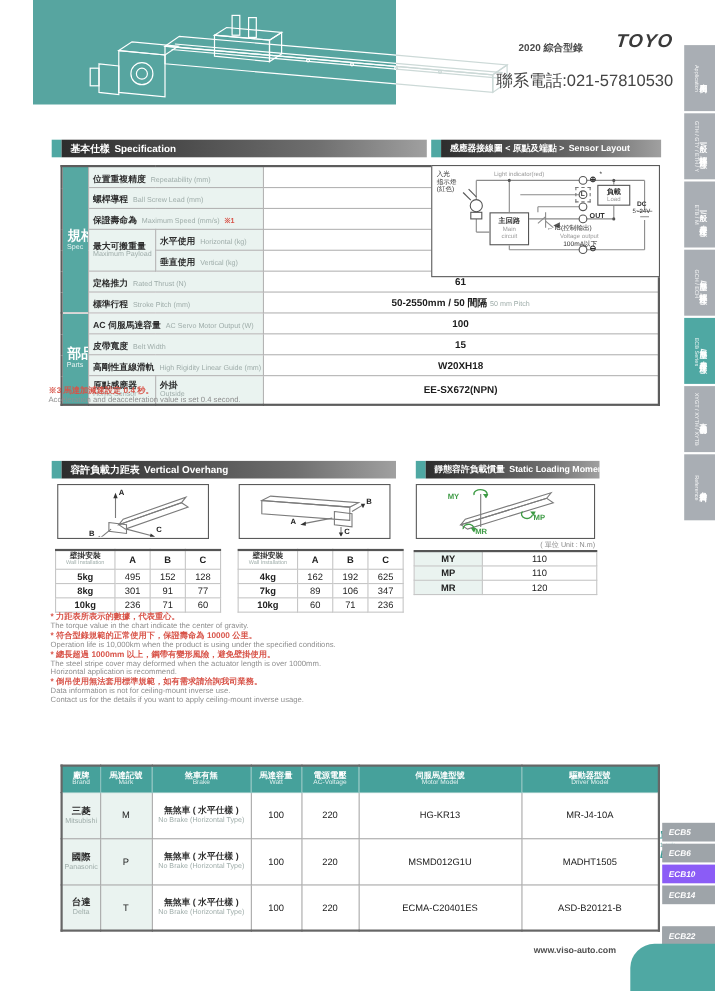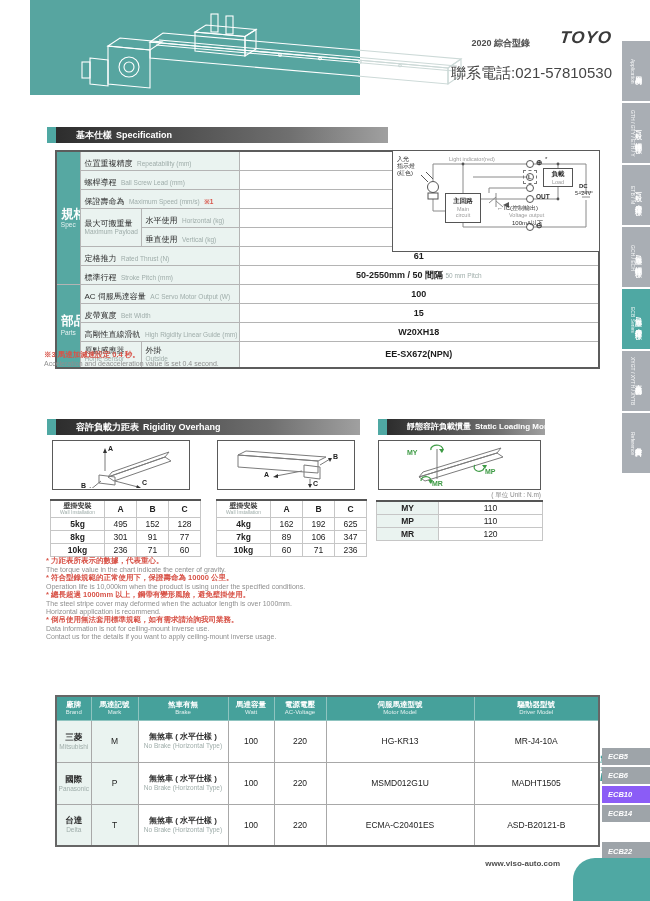--- a/index.html
+++ b/index.html
@@ -4,39 +4,39 @@
 <style>
   html,body{margin:0;padding:0;background:#e8e8e8;}
   *{box-sizing:border-box;font-family:"Liberation Sans",sans-serif;}
   .page{position:relative;width:650px;height:901px;background:#ffffff;margin:0 auto;overflow:hidden;}
   .a{position:absolute;}
 
   
   .sec{display:flex;height:16px;}
   .sec .sq{width:9px;height:16px;background:#4FA8A3;}
   .sec .bar{flex:1;background:linear-gradient(90deg,#2d2d2d 0%,#6f6f6f 70%,#a0a0a0 100%);
-            color:#fff;font-size:9px;font-weight:bold;line-height:16px;padding-left:20px;white-space:nowrap;overflow:hidden;}
+            color:#fff;font-size:9px;font-weight:bold;line-height:16px;padding-left:8px;white-space:nowrap;overflow:hidden;}
   .sec .bar .en{margin-left:4px;}
 
   
   .vtab{width:28px;height:60px;background:#A9AEB4;writing-mode:vertical-rl;
         display:flex;flex-direction:column;align-items:center;justify-content:center;color:#fff;}
   .vtab.active{background:#4FA8A3;}
   .vtab .zh{font-size:7px;font-weight:bold;letter-spacing:1px;line-height:1;}
   .vtab .en{font-size:5px;line-height:1;margin-top:1px;opacity:.9;}
 
   
   table{border-spacing:0;}
   .spec-table{border-collapse:collapse;table-layout:fixed;width:545px;border:2px solid #5c5c5c;}
   .spec-table td{border:1px solid #b4b4b4;padding:0 4px;height:17px;overflow:hidden;white-space:nowrap;}
   .spec-table td.grp{background:#56A8A2;color:#fff;text-align:center;vertical-align:middle;padding:0;}
   .grp-zh{display:block;width:14px;margin:0 auto;word-break:break-all;font-size:12.5px;font-weight:bold;line-height:1.1;}
   .grp-en{display:block;font-size:6.5px;opacity:.85;}
   .spec-table td.lbl{background:#EAF3F0;}
-  .lz{font-size:8px;font-weight:normal;color:#2d2d2d;}
+  .lz{font-size:8px;font-weight:bold;color:#2d2d2d;}
   .le{font-size:6.5px;color:#9FADAA;}
   .blk .lz,.blk .le{display:block;line-height:1.2;white-space:nowrap;}
   .spec-table td.val{text-align:center;font-size:9px;font-weight:600;color:#1c1c1c;background:#fff;}
   .val .ve{font-size:6.5px;color:#9FADAA;font-weight:normal;}
   .diag{background:linear-gradient(to top right,#fff 49.5%,#9a9a9a 49.5%,#9a9a9a 50.5%,#fff 50.5%);}
   .note-red{color:#D85348;font-weight:bold;}
 
   
   .oh-table{border-collapse:collapse;table-layout:fixed;width:150px;border-top:2px solid #555;}
   .oh-table td{border:1px solid #c6c6c6;text-align:center;height:13px;font-size:8.5px;color:#222;padding:0;}
@@ -235,20 +235,24 @@
       <td class="val">EE-SX672(NPN)</td>
     </tr>
   </tbody>
     </table>
 
   <div class="a" style="left:44px;top:351px;">
     <div class="n-zh">※3 馬達加減速設定 0.4 秒。</div>
     <div class="n-en">Acceleration and deacceleration value is set 0.4 second.</div>
   </div>
 
+  <div class="a sec" style="left:392px;top:127px;width:209px;">
+    <span class="sq"></span>
+    <span class="bar" style="font-size:8px;"><span>感應器接線圖 &lt; 原點及端點 &gt;</span><span class="en">Sensor Layout</span></span>
+  </div>
 
   <div class="a" style="left:392px;top:150px;width:208px;height:102px;border:1.5px solid #5a5a5a;background:#fff;">
     <svg width="205" height="99" viewBox="0 0 205 99" style="position:absolute;left:0;top:0;">
       <g stroke="#8a8a8a" fill="none" stroke-width="1">
         <line x1="40" y1="13" x2="193" y2="13"></line>
         <line x1="193" y1="13" x2="193" y2="40"></line>
         <line x1="193" y1="49" x2="193" y2="76"></line>
         <line x1="186" y1="41" x2="200" y2="41"></line>
         <line x1="189" y1="46" x2="197" y2="46"></line>
         <line x1="70" y1="76" x2="193" y2="76"></line>
@@ -310,21 +314,21 @@
     <span class="sl" style="left:104px;top:54px;">←</span>
     <span class="sl" style="left:111px;top:54px;">IC(控制輸出)</span>
     <span class="slg" style="left:116px;top:62px;">Voltage output</span>
     <span class="sl" style="left:119px;top:69px;">100mA以下</span>
     <span class="slb" style="left:186px;top:32px;font-size:6px;">DC</span>
     <span class="sl" style="left:182px;top:40px;font-size:5.5px;">5~24V</span>
   </div>
 
   <div class="a sec" style="left:47px;top:419px;width:313px;">
     <span class="sq"></span>
-    <span class="bar"><span>容許負載力距表</span><span class="en">Rigidity Overhang</span></span>
+    <span class="bar"><span>容許負載力距表</span><span class="en">Vertical Overhang</span></span>
   </div>
 
   <div class="a dbox" style="left:52px;top:440px;width:138px;height:50px;">
     <svg width="135" height="47" viewBox="0 0 135 47">
       <g stroke="#7b7b7b" fill="none" stroke-width="1">
         <polygon points="55,36 112,16 118,20 61,40"></polygon>
         <polygon points="55,36 59,31 116,11 112,16"></polygon>
         <polygon points="46,34 62,36 62,44 46,42"></polygon>
         <line x1="52" y1="30" x2="52" y2="10"></line>
         <line x1="48" y1="40" x2="37" y2="49"></line>

